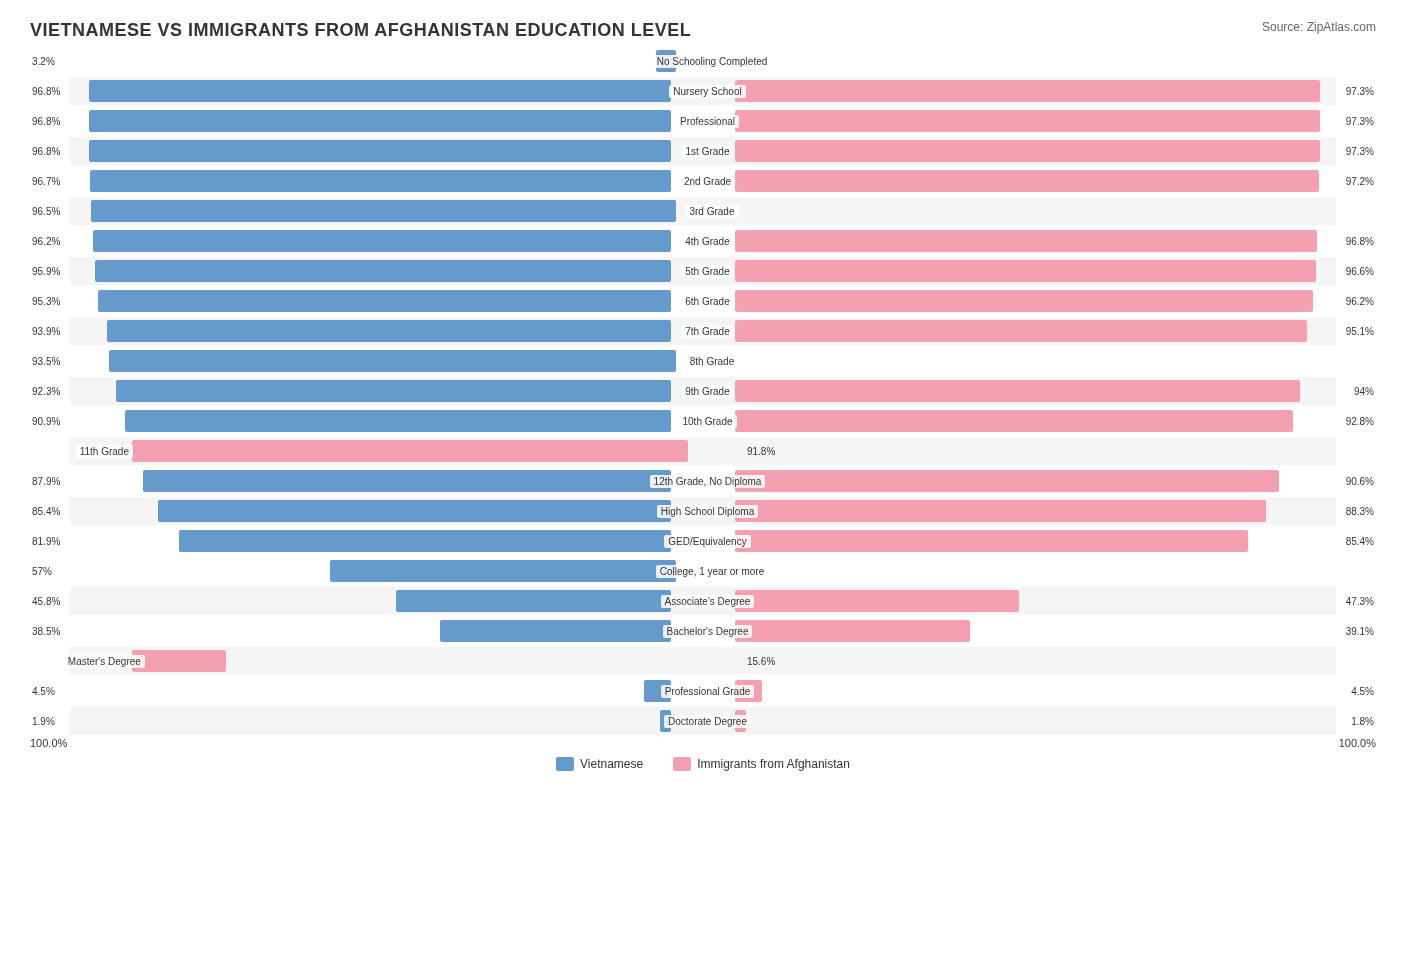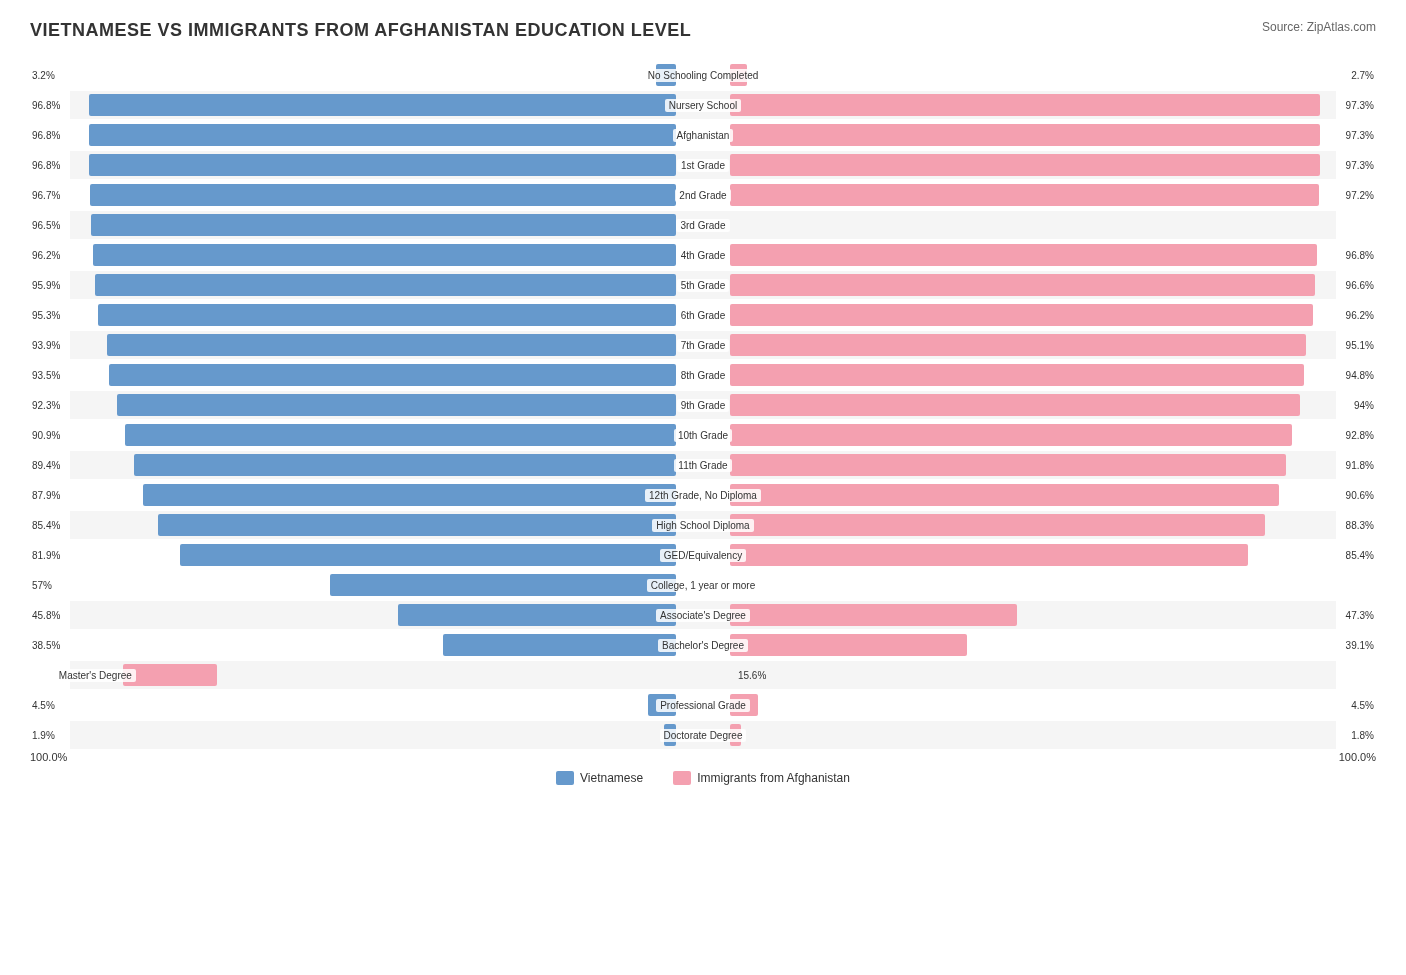--- a/index.html
+++ b/index.html
@@ -14,21 +14,21 @@
       background: #fff;
       padding: 20px 30px 30px 30px;
       position: relative;
     }
     .chart-title {
       font-size: 18px;
       font-weight: bold;
       color: #333;
       text-transform: uppercase;
       letter-spacing: 0.5px;
-      margin-bottom: 20px;
+      margin-bottom: 6px;
     }
     .source-text {
       position: absolute;
       top: 20px;
       right: 30px;
       font-size: 12px;
       color: #666;
     }
     .row {
       display: flex;
@@ -60,20 +60,21 @@
       width: 4%;
       display: flex;
       justify-content: center;
       align-items: center;
       font-size: 10px;
       color: #333;
       text-align: center;
       z-index: 10;
       white-space: nowrap;
       position: relative;
+      margin-left: 9px;
     }
     .label-center span {
       background: rgba(255,255,255,0.85);
       padding: 1px 4px;
       border-radius: 2px;
       font-size: 10px;
     }
     .bar-blue {
       height: 22px;
       background: #6699cc;
@@ -155,45 +156,41 @@
 
   <div class="bars-wrapper" id="bars-wrapper">
   <div class="row">
     <div class="left-bar-container">
       <span class="bar-value-left">3.2%</span>
       <div class="bar-blue" style="width: 3.2%;"></div>
     </div>
     <div class="label-center">
       <span>No Schooling Completed</span>
     </div>
-    <div class="right-bar-container">
-      <div class="bar-pink" style="width: 2.7%;"></div>
-      <span class="bar-value-right">2.7%</span>
-    </div>
   </div>
       <div class="row row-alt">
     <div class="left-bar-container">
       <span class="bar-value-left">96.8%</span>
       <div class="bar-blue" style="width: 96.8%;"></div>
     </div>
     <div class="label-center">
       <span>Nursery School</span>
     </div>
     <div class="right-bar-container">
       <div class="bar-pink" style="width: 97.3%;"></div>
       <span class="bar-value-right">97.3%</span>
     </div>
   </div>
       <div class="row">
     <div class="left-bar-container">
       <span class="bar-value-left">96.8%</span>
       <div class="bar-blue" style="width: 96.8%;"></div>
     </div>
     <div class="label-center">
-      <span>Afghanistan</span>
+      <span>Professional</span>
     </div>
     <div class="right-bar-container">
       <div class="bar-pink" style="width: 97.3%;"></div>
       <span class="bar-value-right">97.3%</span>
     </div>
   </div>
       <div class="row row-alt">
     <div class="left-bar-container">
       <span class="bar-value-left">96.8%</span>
       <div class="bar-blue" style="width: 96.8%;"></div>
@@ -281,24 +278,20 @@
     </div>
   </div>
       <div class="row">
     <div class="left-bar-container">
       <span class="bar-value-left">93.5%</span>
       <div class="bar-blue" style="width: 93.5%;"></div>
     </div>
     <div class="label-center">
       <span>8th Grade</span>
     </div>
-    <div class="right-bar-container">
-      <div class="bar-pink" style="width: 94.8%;"></div>
-      <span class="bar-value-right">94.8%</span>
-    </div>
   </div>
       <div class="row row-alt">
     <div class="left-bar-container">
       <span class="bar-value-left">92.3%</span>
       <div class="bar-blue" style="width: 92.3%;"></div>
     </div>
     <div class="label-center">
       <span>9th Grade</span>
     </div>
     <div class="right-bar-container">
@@ -313,24 +306,20 @@
     </div>
     <div class="label-center">
       <span>10th Grade</span>
     </div>
     <div class="right-bar-container">
       <div class="bar-pink" style="width: 92.8%;"></div>
       <span class="bar-value-right">92.8%</span>
     </div>
   </div>
       <div class="row row-alt">
-    <div class="left-bar-container">
-      <span class="bar-value-left">89.4%</span>
-      <div class="bar-blue" style="width: 89.4%;"></div>
-    </div>
     <div class="label-center">
       <span>11th Grade</span>
     </div>
     <div class="right-bar-container">
       <div class="bar-pink" style="width: 91.8%;"></div>
       <span class="bar-value-right">91.8%</span>
     </div>
   </div>
       <div class="row">
     <div class="left-bar-container">

